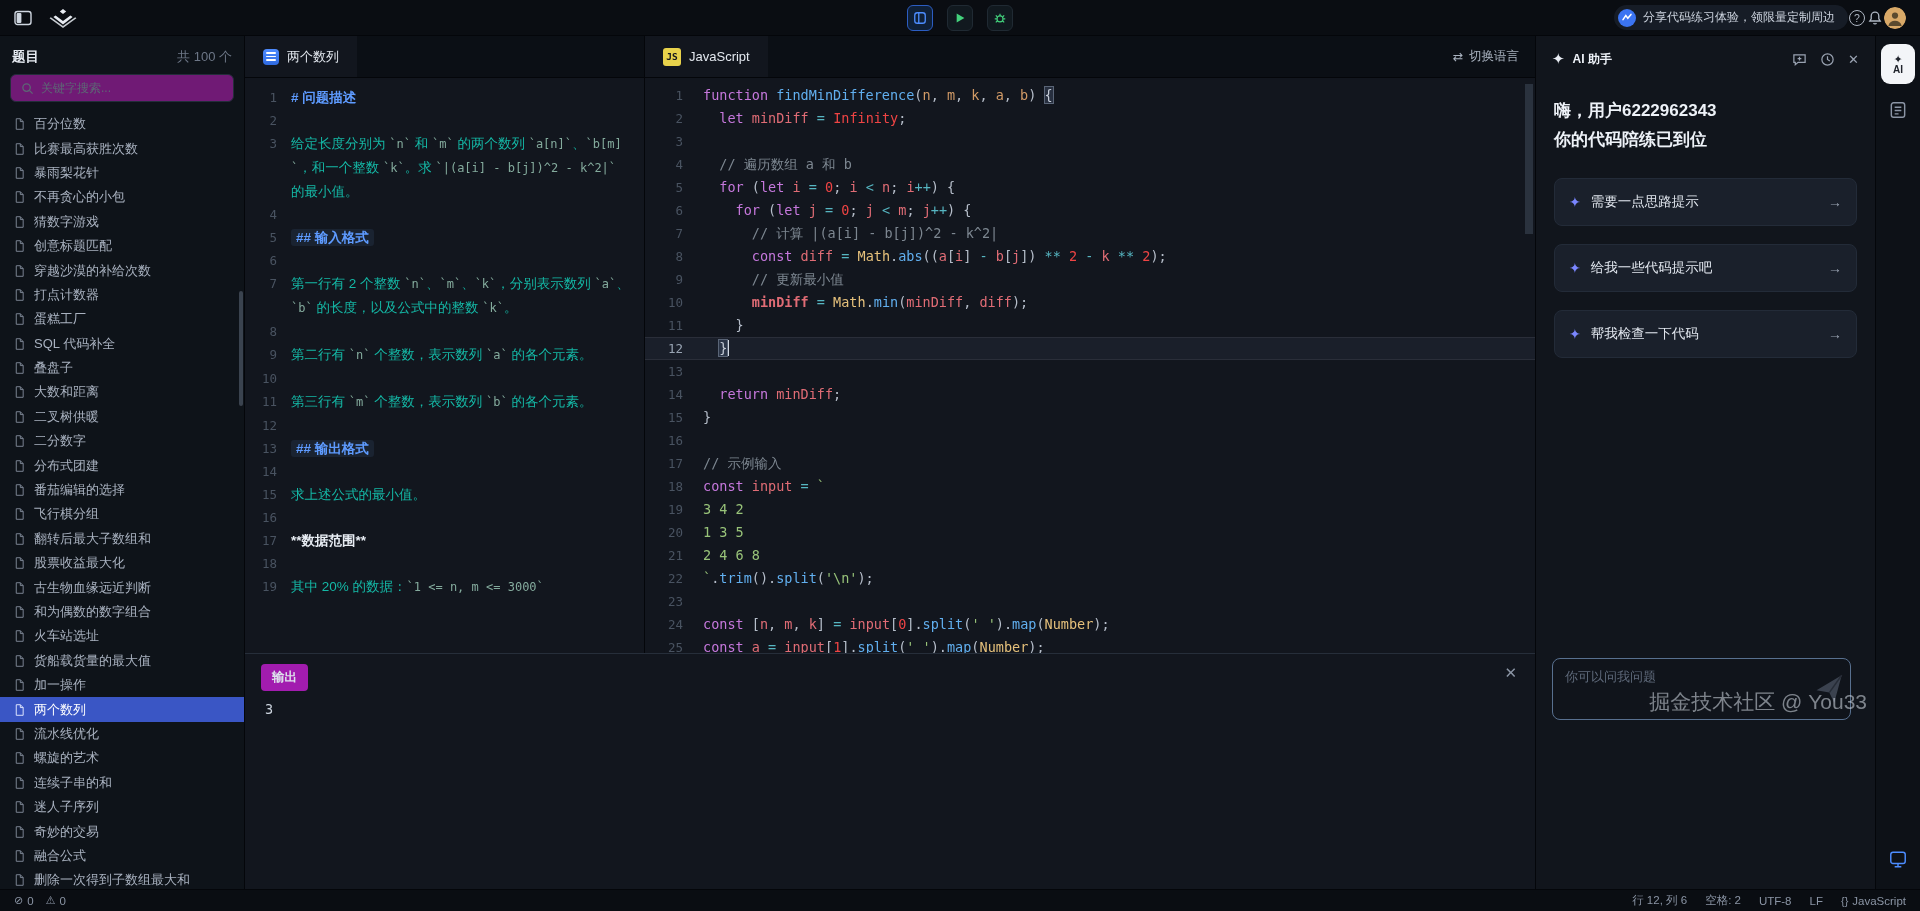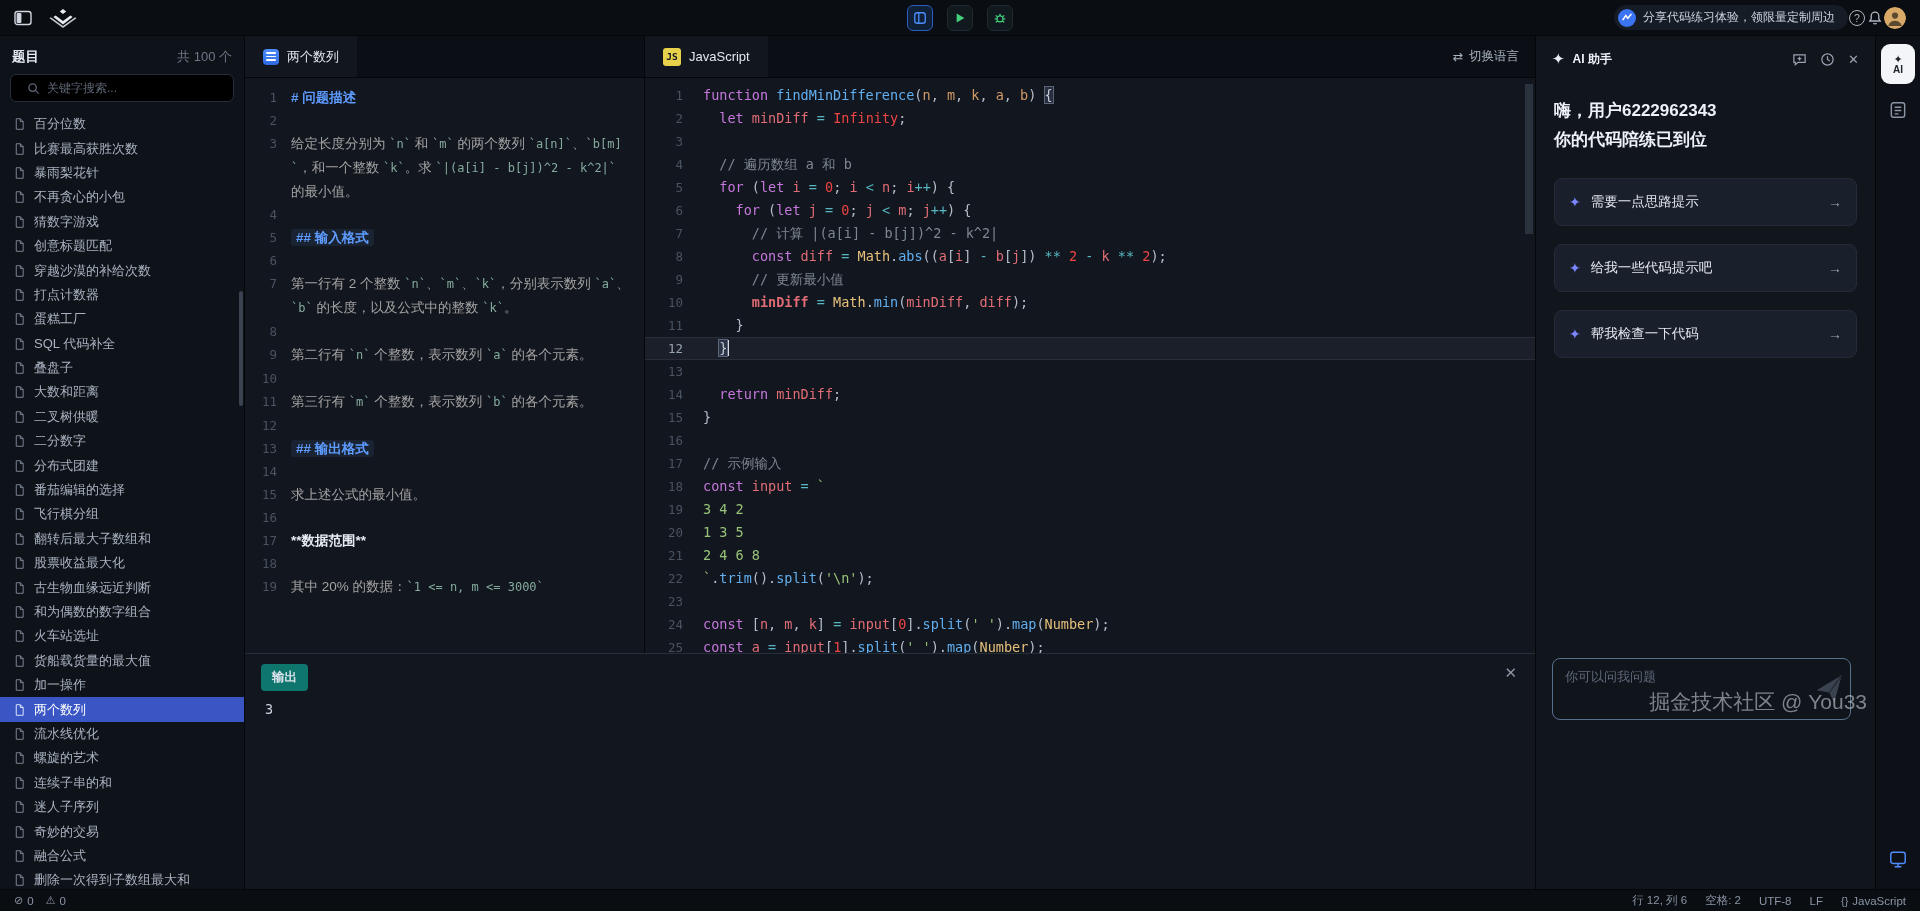--- a/index.html
+++ b/index.html
@@ -27,22 +27,22 @@
 
   
   .main { flex:1; display:flex; min-height:0; }
 
   
   .sidebar { width:245px; flex:none; background:#0e1319; border-right:1px solid #04060a;
     display:flex; flex-direction:column; position:relative; }
   .sb-header { display:flex; align-items:baseline; padding:12px 12px 8px; }
   .sb-title { font-size:13.5px; font-weight:700; color:#e6ebf2; }
   .sb-count { margin-left:auto; font-size:13px; color:#6d7787; }
-  .sb-search { margin:0 10px 8px; height:28px; background:#000000; border:1px solid #242d3a;
-    border-radius:6px; display:flex; align-items:center; gap:7px; padding:0 16px; }
+  .sb-search { margin:0 10px 8px; height:28px; background:#701a75; border:1px solid #242d3a;
+    border-radius:6px; display:flex; align-items:center; gap:7px; padding:0 10px; }
   .sb-search input { flex:1; background:transparent; border:none; outline:none; color:#c6cdd8; font-size:12px; }
   .sb-search input::placeholder { color:#5d6675; }
   .sb-list { flex:1; overflow:hidden; padding-top:2px; }
   .sb-item { height:24.4px; display:flex; align-items:center; gap:8px; padding:0 10px 0 13px;
     font-size:13px; color:#a9b2c0; cursor:pointer; white-space:nowrap; }
   .sb-item .doc-ic { color:#7c8694; flex:none; }
   .sb-item.selected { background:#3a56c5; color:#ffffff; }
   .sb-item.selected .doc-ic { color:#dfe6ff; }
   .sb-label { overflow:hidden; text-overflow:ellipsis; }
   .sb-scrollbar { position:absolute; right:1px; top:255px; width:4px; height:115px;
@@ -62,21 +62,21 @@
     display:flex; flex-direction:column; min-height:0; }
   .doc-tab-icon { width:16px; height:16px; border-radius:4px; background:linear-gradient(#4e8bff,#2f6ae0);
     display:flex; flex-direction:column; justify-content:center; gap:2px; padding:0 3px; }
   .doc-tab-icon i { display:block; height:1.5px; background:#fff; border-radius:1px; }
   .doc-body { flex:1; overflow:hidden; padding-top:8px; font-size:13.5px; }
   .doc-row { display:flex; }
   .doc-ln { width:46px; flex:none; text-align:right; padding-right:14px; color:#495361;
     font-family:"DejaVu Sans Mono",monospace; font-size:12.5px; line-height:23px; user-select:none; }
   .doc-content { flex:1; padding-right:14px; line-height:23px; min-height:23px; color:#c2cad6;
     word-break:break-all; }
-  .seg-t { color:#a3a3a3; }
+  .seg-t { color:#14b8a6; }
   .seg-c { color:#84ab9d; font-family:"DejaVu Sans Mono",monospace; font-size:12px; }
   .seg-h1 { color:#5e9bff; font-weight:700; }
   .seg-h2 { color:#5e9bff; font-weight:700; background:#1a2331; border-radius:3px; padding:1px 5px; }
   .seg-b { color:#e8edf4; font-weight:700; }
 
   
   .code-pane { flex:1; background:#12161e; display:flex; flex-direction:column; min-width:0;
     position:relative; }
   .js-badge { width:18px; height:18px; border-radius:3px; background:#e8d24b; color:#15181d;
     font-size:9.5px; font-weight:800; display:flex; align-items:center; justify-content:center;
@@ -97,21 +97,21 @@
   .tk-c { color:#7d8791; } .tk-o { color:#56b6c2; } .tk-cl { color:#e5c07b; }
   .tk-d { color:#b6beca; }
   .tk-bm { background:rgba(95,115,150,0.28); outline:1px solid #5a6577; }
   .caret { display:inline-block; width:1.5px; height:16px; background:#d5dbe4; vertical-align:-3px; }
   .code-scrollbar { position:absolute; right:2px; top:48px; width:8px; height:150px;
     background:#2a323e; }
 
   
   .output-panel { height:236px; flex:none; background:#12161e; border-top:1px solid #262e3a;
     position:relative; padding:10px 16px; }
-  .output-chip { display:inline-block; background:#0f766e; color:#dde3ec; font-size:12.5px;
+  .output-chip { display:inline-block; background:#a21caf; color:#dde3ec; font-size:12.5px;
     font-weight:700; padding:5px 11px; border-radius:4px; cursor:pointer; }
   .output-close { position:absolute; right:18px; top:10px; font-size:15px; color:#8b95a5; cursor:pointer; }
   .output-value { margin-top:10px; padding-left:4px; font-family:"DejaVu Sans Mono",monospace;
     font-size:13.5px; color:#ccd4de; }
 
   
   .ai-panel { width:340px; flex:none; background:#11151c; border-left:1px solid #04060a;
     display:flex; flex-direction:column; position:relative; }
   .ai-header { height:46px; flex:none; display:flex; align-items:center; gap:8px; padding:0 16px; }
   .ai-spark { color:#e9edf4; font-size:15px; }

